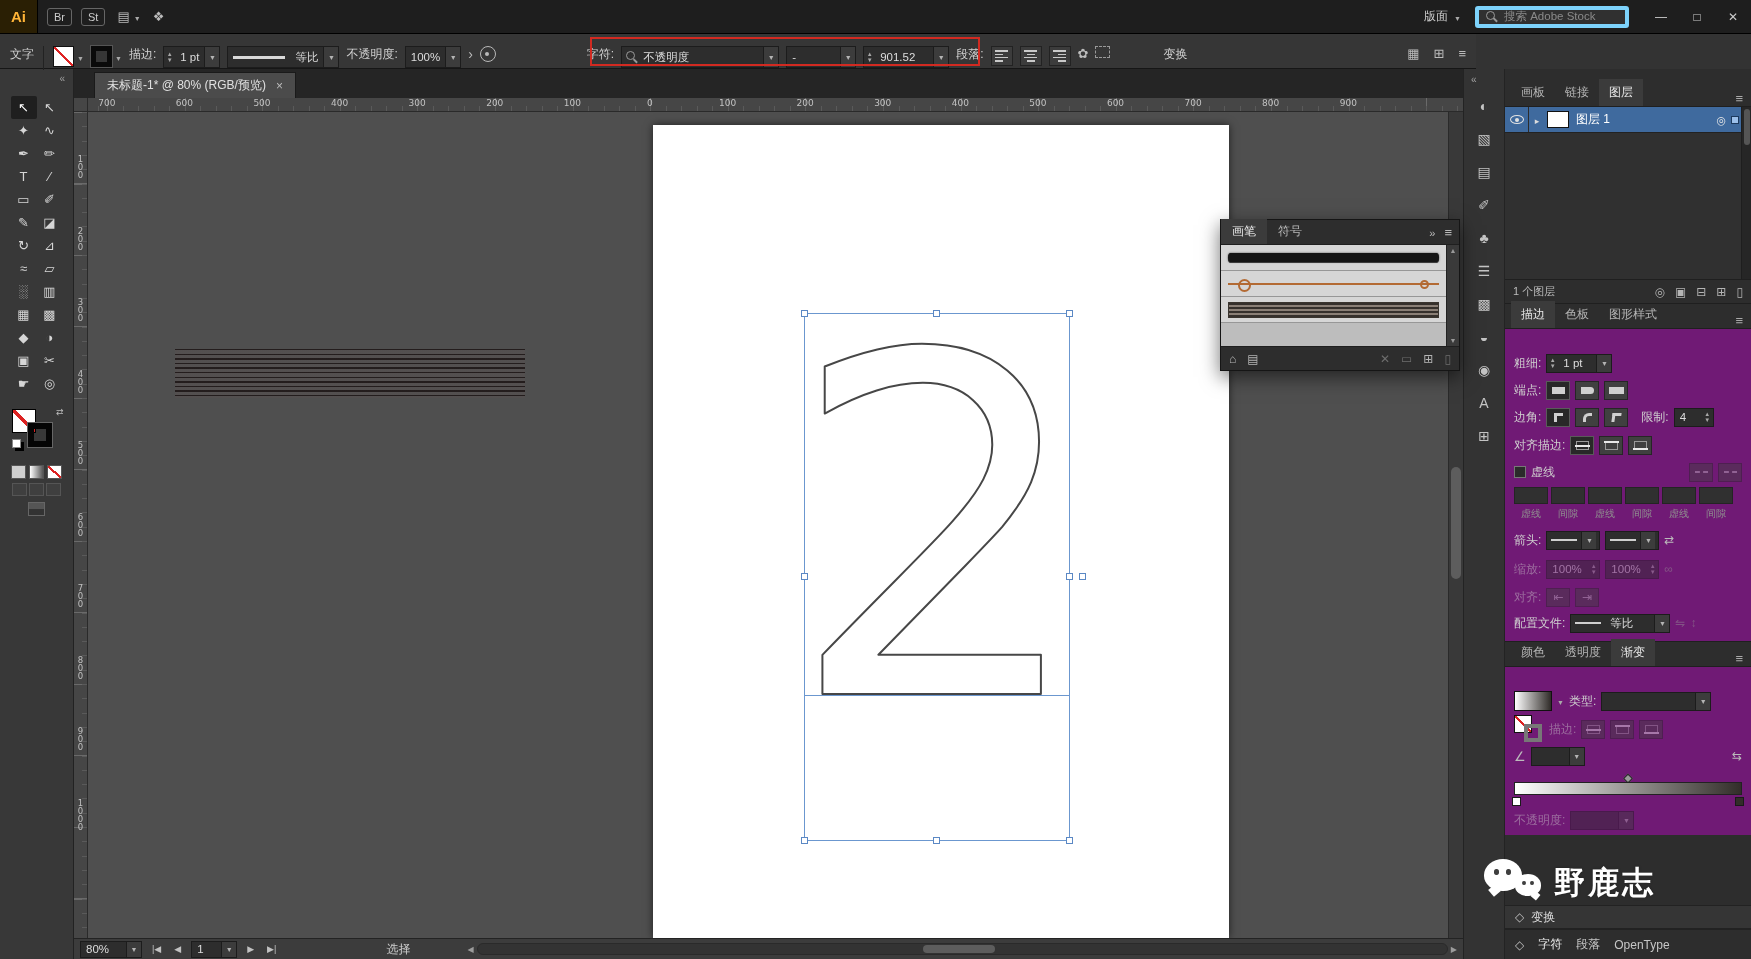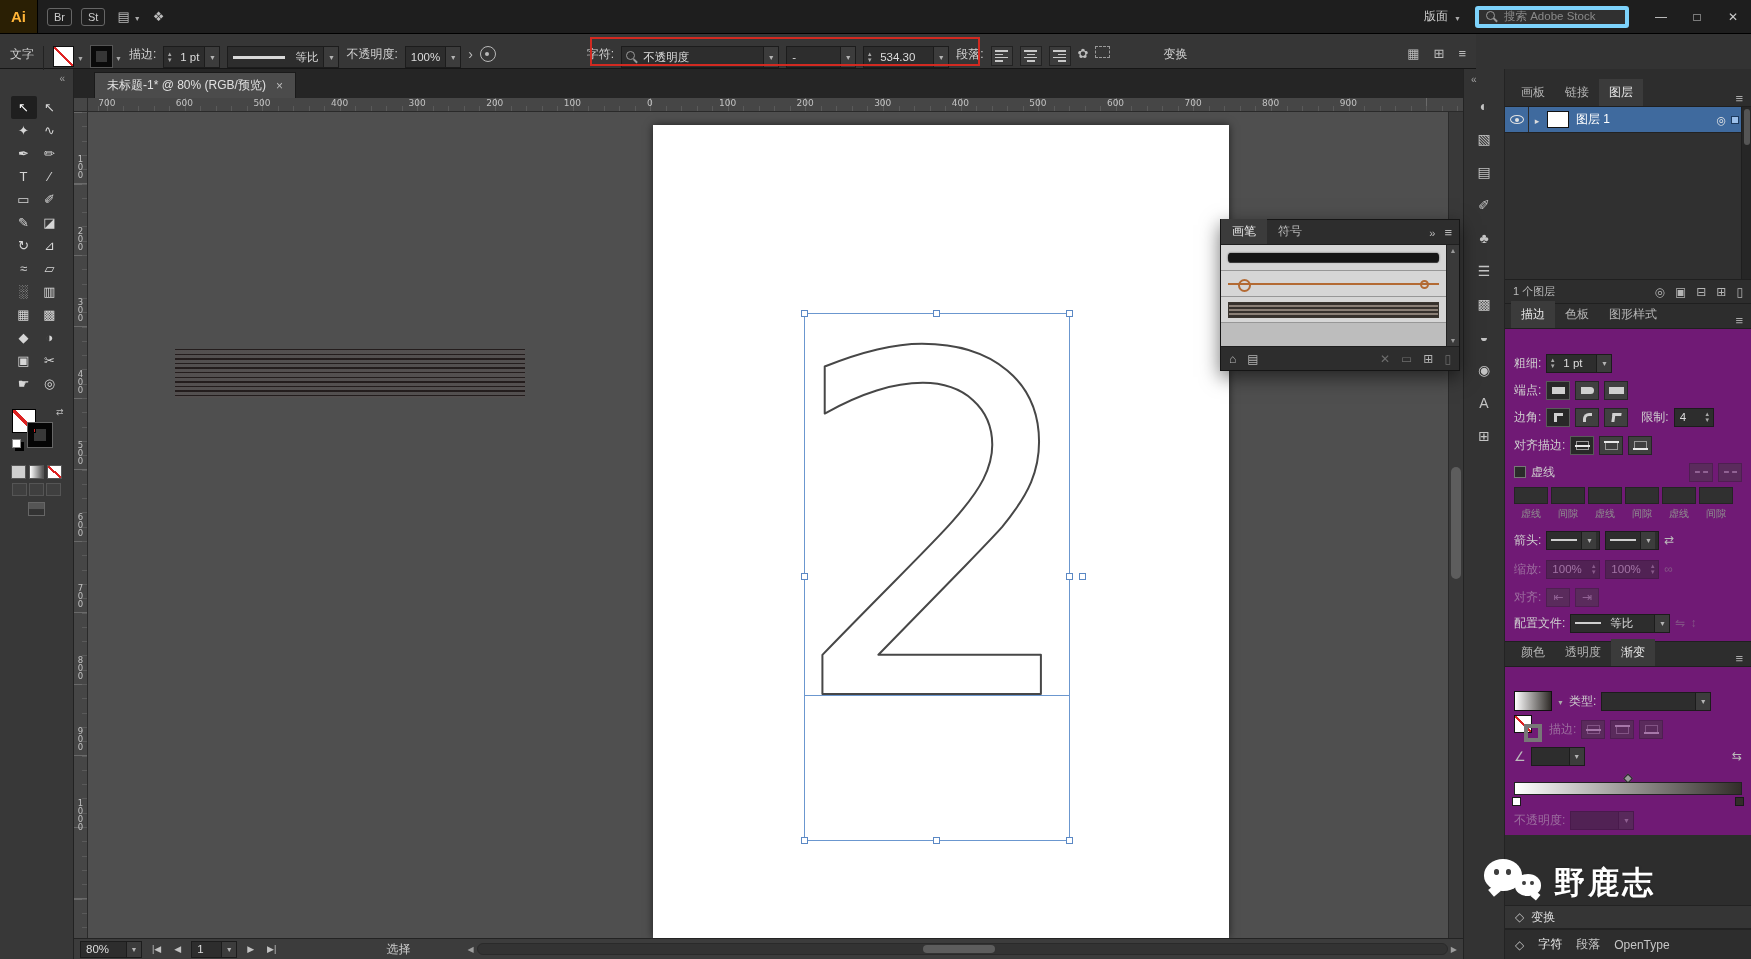--- a/index.html
+++ b/index.html
@@ -298,21 +298,21 @@
       <span class="mag" style="margin-left:4px"></span>
       <span class="val">不透明度</span>
       <span class="arr"></span>
     </div>
     <div class="dd style-dd">
       <span class="val">-</span>
       <span class="arr"></span>
     </div>
     <div class="dd size-dd">
       <span class="stepper"></span>
-      <span class="val">534.30</span>
+      <span class="val">901.52</span>
       <span class="arr"></span>
     </div>
     <span class="cb-label">段落:</span>
     <div class="align-btn">
         <span class="ag ag-left">
           <i></i>
           <i class="s"></i>
           <i></i>
           <i class="s"></i>
         </span>

